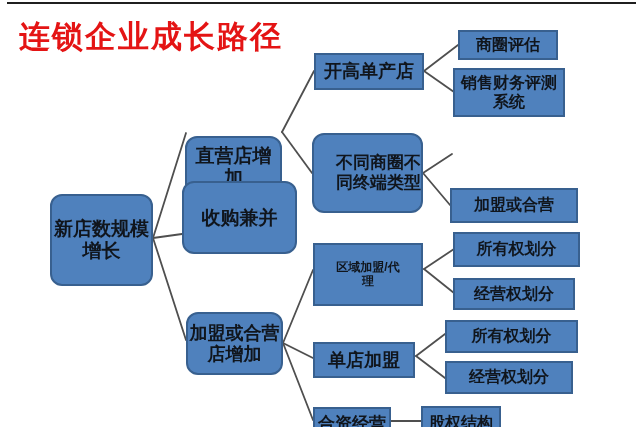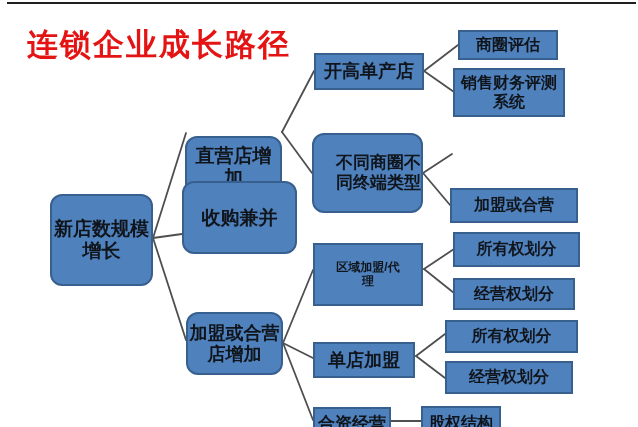--- a/index.html
+++ b/index.html
@@ -13,21 +13,21 @@
   }
   .top-rule {
     position: absolute;
     left: 7px; top: 2px;
     width: 629px; height: 2px;
     background: var(--rule, #1f1f1f);
   }
   .title {
     position: absolute;
     left: 11px; top: 8px;
-    margin: 16px;
+    margin: 8px;
     font-size: 31px;
     font-weight: 800;
     letter-spacing: 2px;
     color: var(--title-red, #e41414);
     white-space: nowrap;
   }
   .connectors {
     position: absolute;
     left: 0; top: 0;
     width: 638px; height: 427px;

